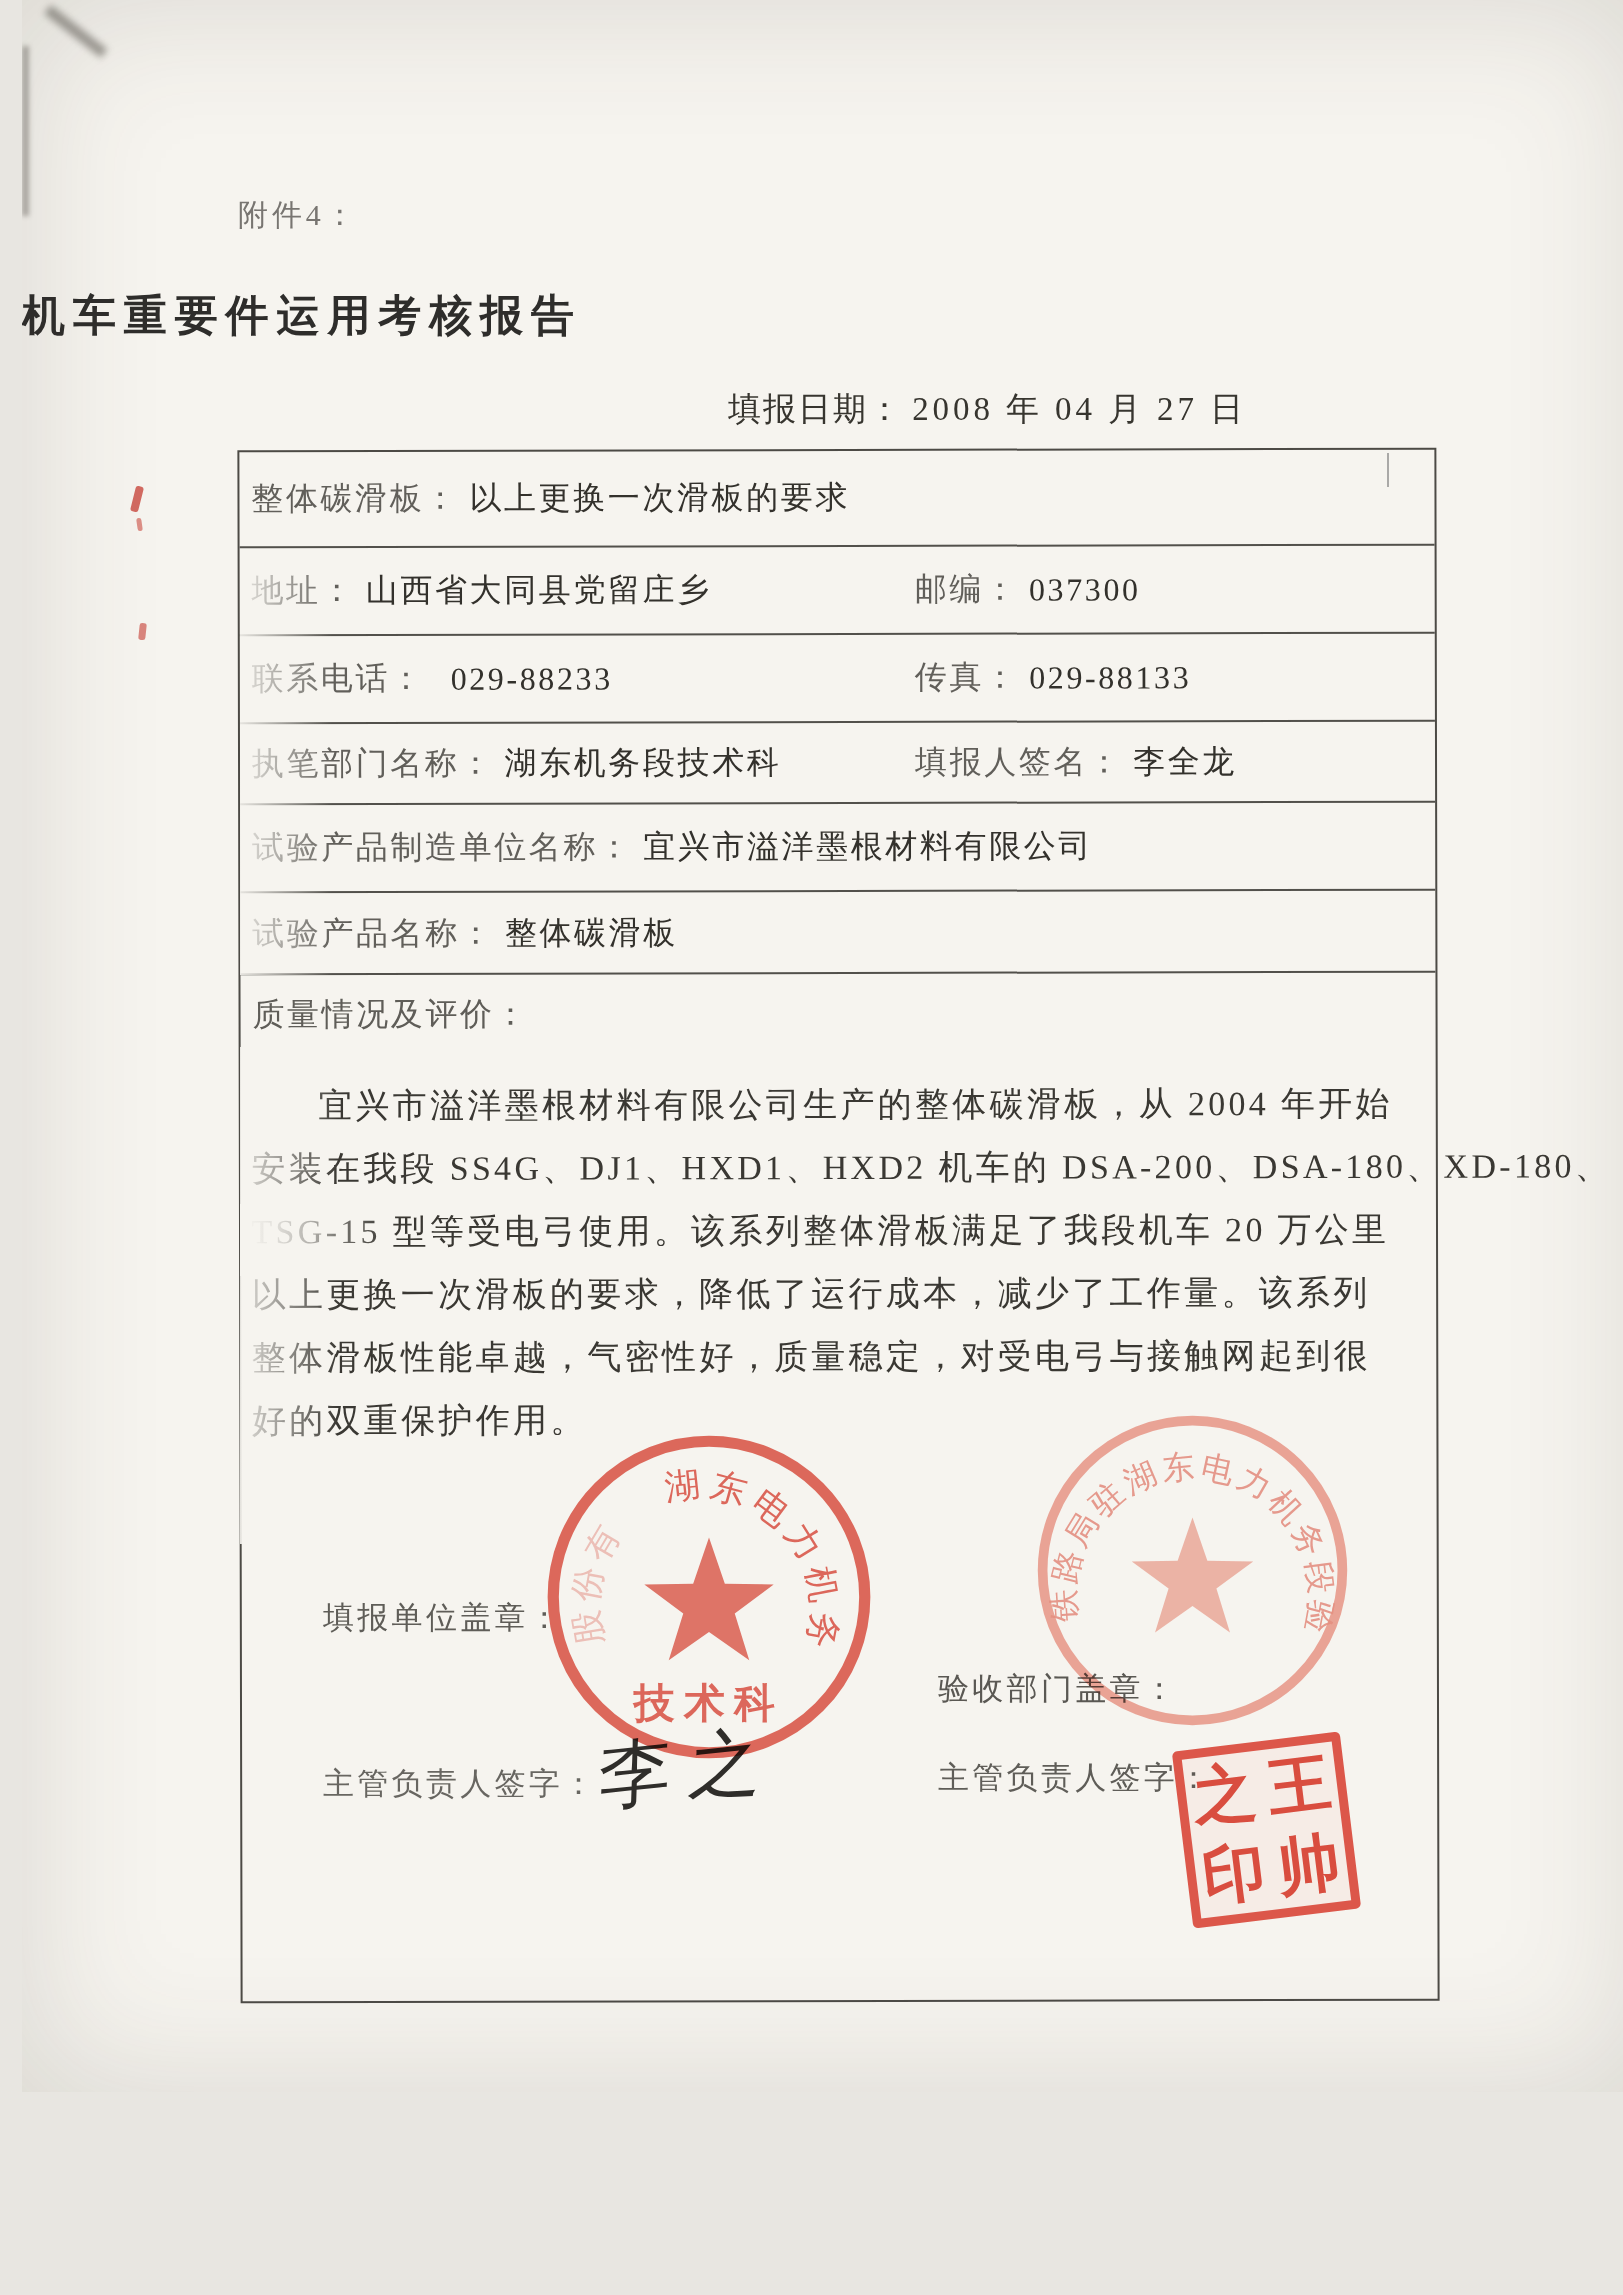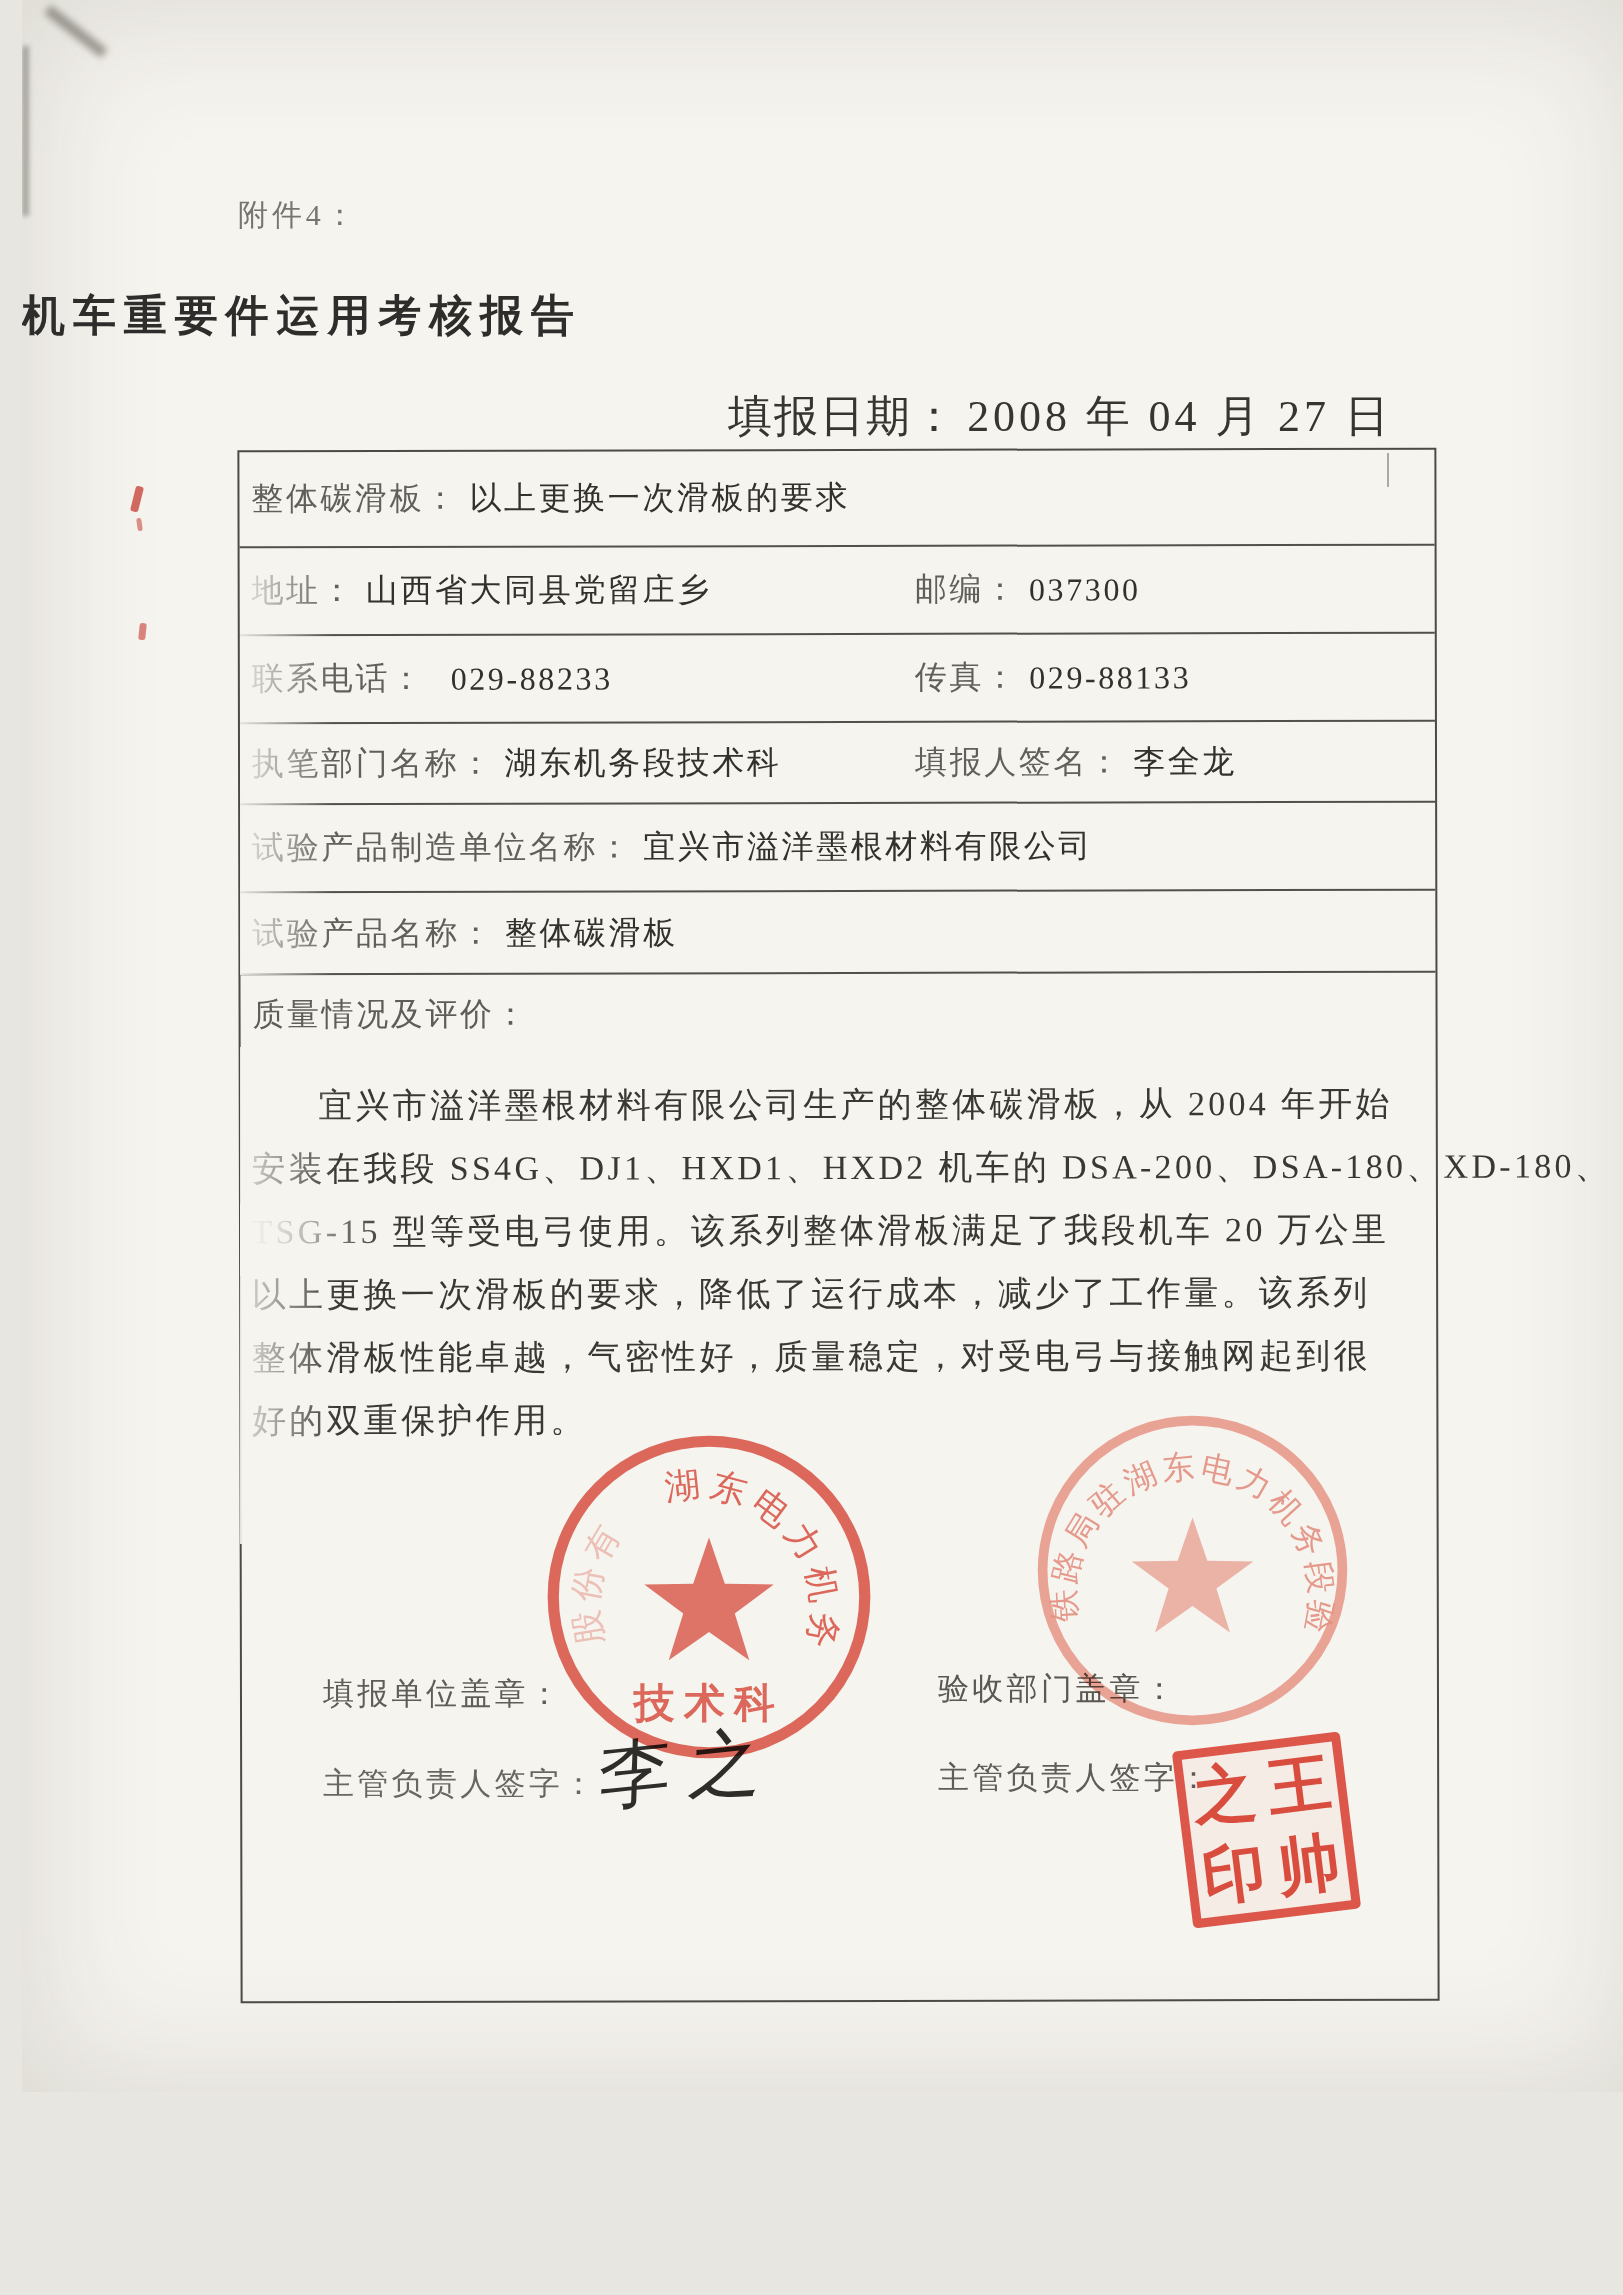--- a/index.html
+++ b/index.html
@@ -26,21 +26,21 @@
   .pen-mark.m1 { left:111px; top:486px; width:7.9px; height:26px; transform:rotate(14deg); opacity:.75; }
   .pen-mark.m2 { left:115px; top:518px; width:5.2px;  height:13px; transform:rotate(-8deg); opacity:.55; }
   .pen-mark.m3 { left:117px; top:623px; width:6.5px; height:17px; transform:rotate(6deg); opacity:.6; }
   .tick-artifact { position:absolute; left:1365px; top:453px; width:2px; height:34px; background:#6b6b6b; opacity:.55; }
 
   
   .attachment { position:absolute; left:216px; top:195px; font-size:30px; letter-spacing:3.9px;
     color:#55524e; opacity:.78; }
   .title { position:absolute; left:0; right:39px; top:287px; text-align:left;
     font-size:43px; font-weight:bold; letter-spacing:7.9px; color:#2e2d2b; }
-  .date-line { position:absolute; left:706px; top:387px; font-size:44px; color:#37352f;
+  .date-line { position:absolute; left:706px; top:387px; font-size:33px; color:#37352f;
     letter-spacing:2px; }
   .date-line .val { margin-left:9.2px; letter-spacing:3.9px; }
 
   
   .form-table { position:absolute; left:217px; top:449px; width:1199px; height:1553px;
     border:2px solid #4c4a45; transform:rotate(-0.12deg); }
   .row { position:absolute; left:0; right:0; border-bottom:2px solid #52504b; }
   .r1 { top:0;     height:96px; }
   .r2 { top:96px; height:88px; }
   .r3 { top:184px; height:88px; }
@@ -66,21 +66,21 @@
   
   .fade-left { position:absolute; pointer-events:none;
     background:linear-gradient(to right, rgba(246,244,239,.9), rgba(246,244,239,0)); }
   .fade-a { left:218px; top:550px;  width:92px; height:425px; }
   .fade-b { left:218px; top:1047px; width:98px; height:497px; }
   .fade-c { left:218px; top:1204px; width:151px; height:72px;
     background:linear-gradient(to right, rgba(246,244,239,.95), rgba(246,244,239,0)); }
 
   
   .foot-label { position:absolute; font-size:31px; letter-spacing:3.3px; color:#45433e; white-space:nowrap; }
-  .fl1 { left:301px;  top:1673px; opacity:.85; }
+  .fl1 { left:301px;  top:1597px; opacity:.85; }
   .fl2 { left:916px; top:1668px; opacity:.88; }
   .fl3 { left:301px;  top:1763px; opacity:.8; }
   .fl4 { left:916px; top:1757px; opacity:.85; }
 
   .signature { position:absolute; left:576px; top:1720px; font-size:73px; color:#2f2d2a;
     transform:rotate(-6deg) skewX(-8deg); letter-spacing:17px; white-space:nowrap; }
 
   
   .stamp { position:absolute; mix-blend-mode:multiply; }
   .stamp-left  { left:522px;  top:1432px; width:330px; height:330px; opacity:.92; }

